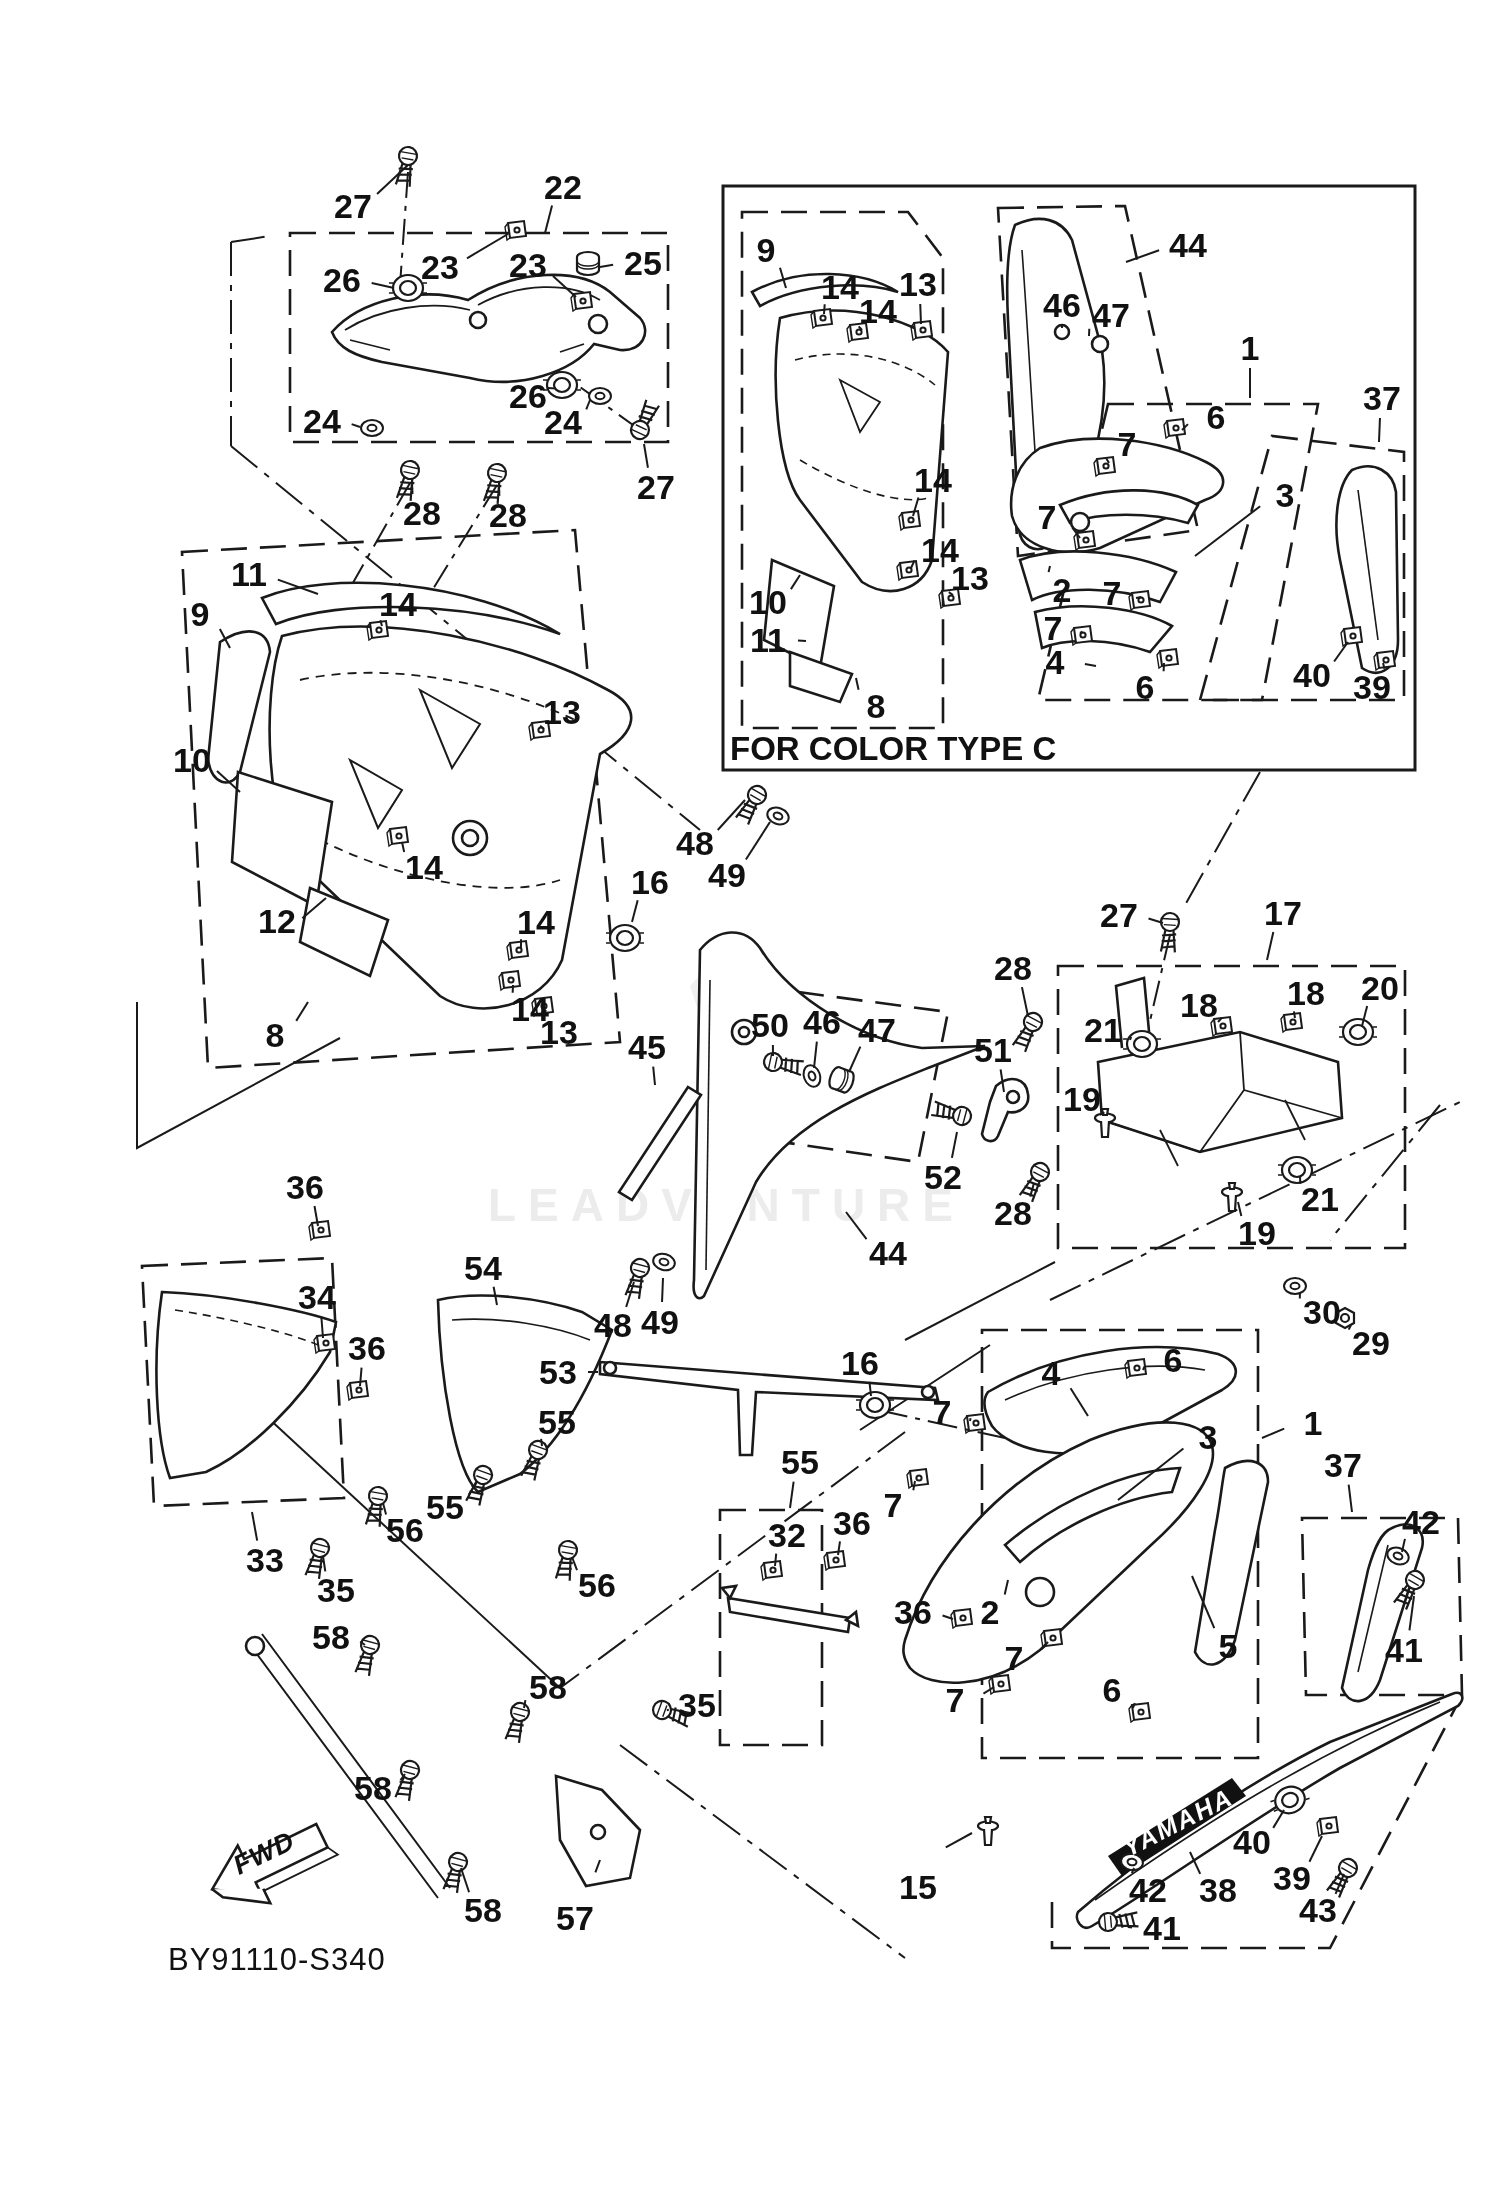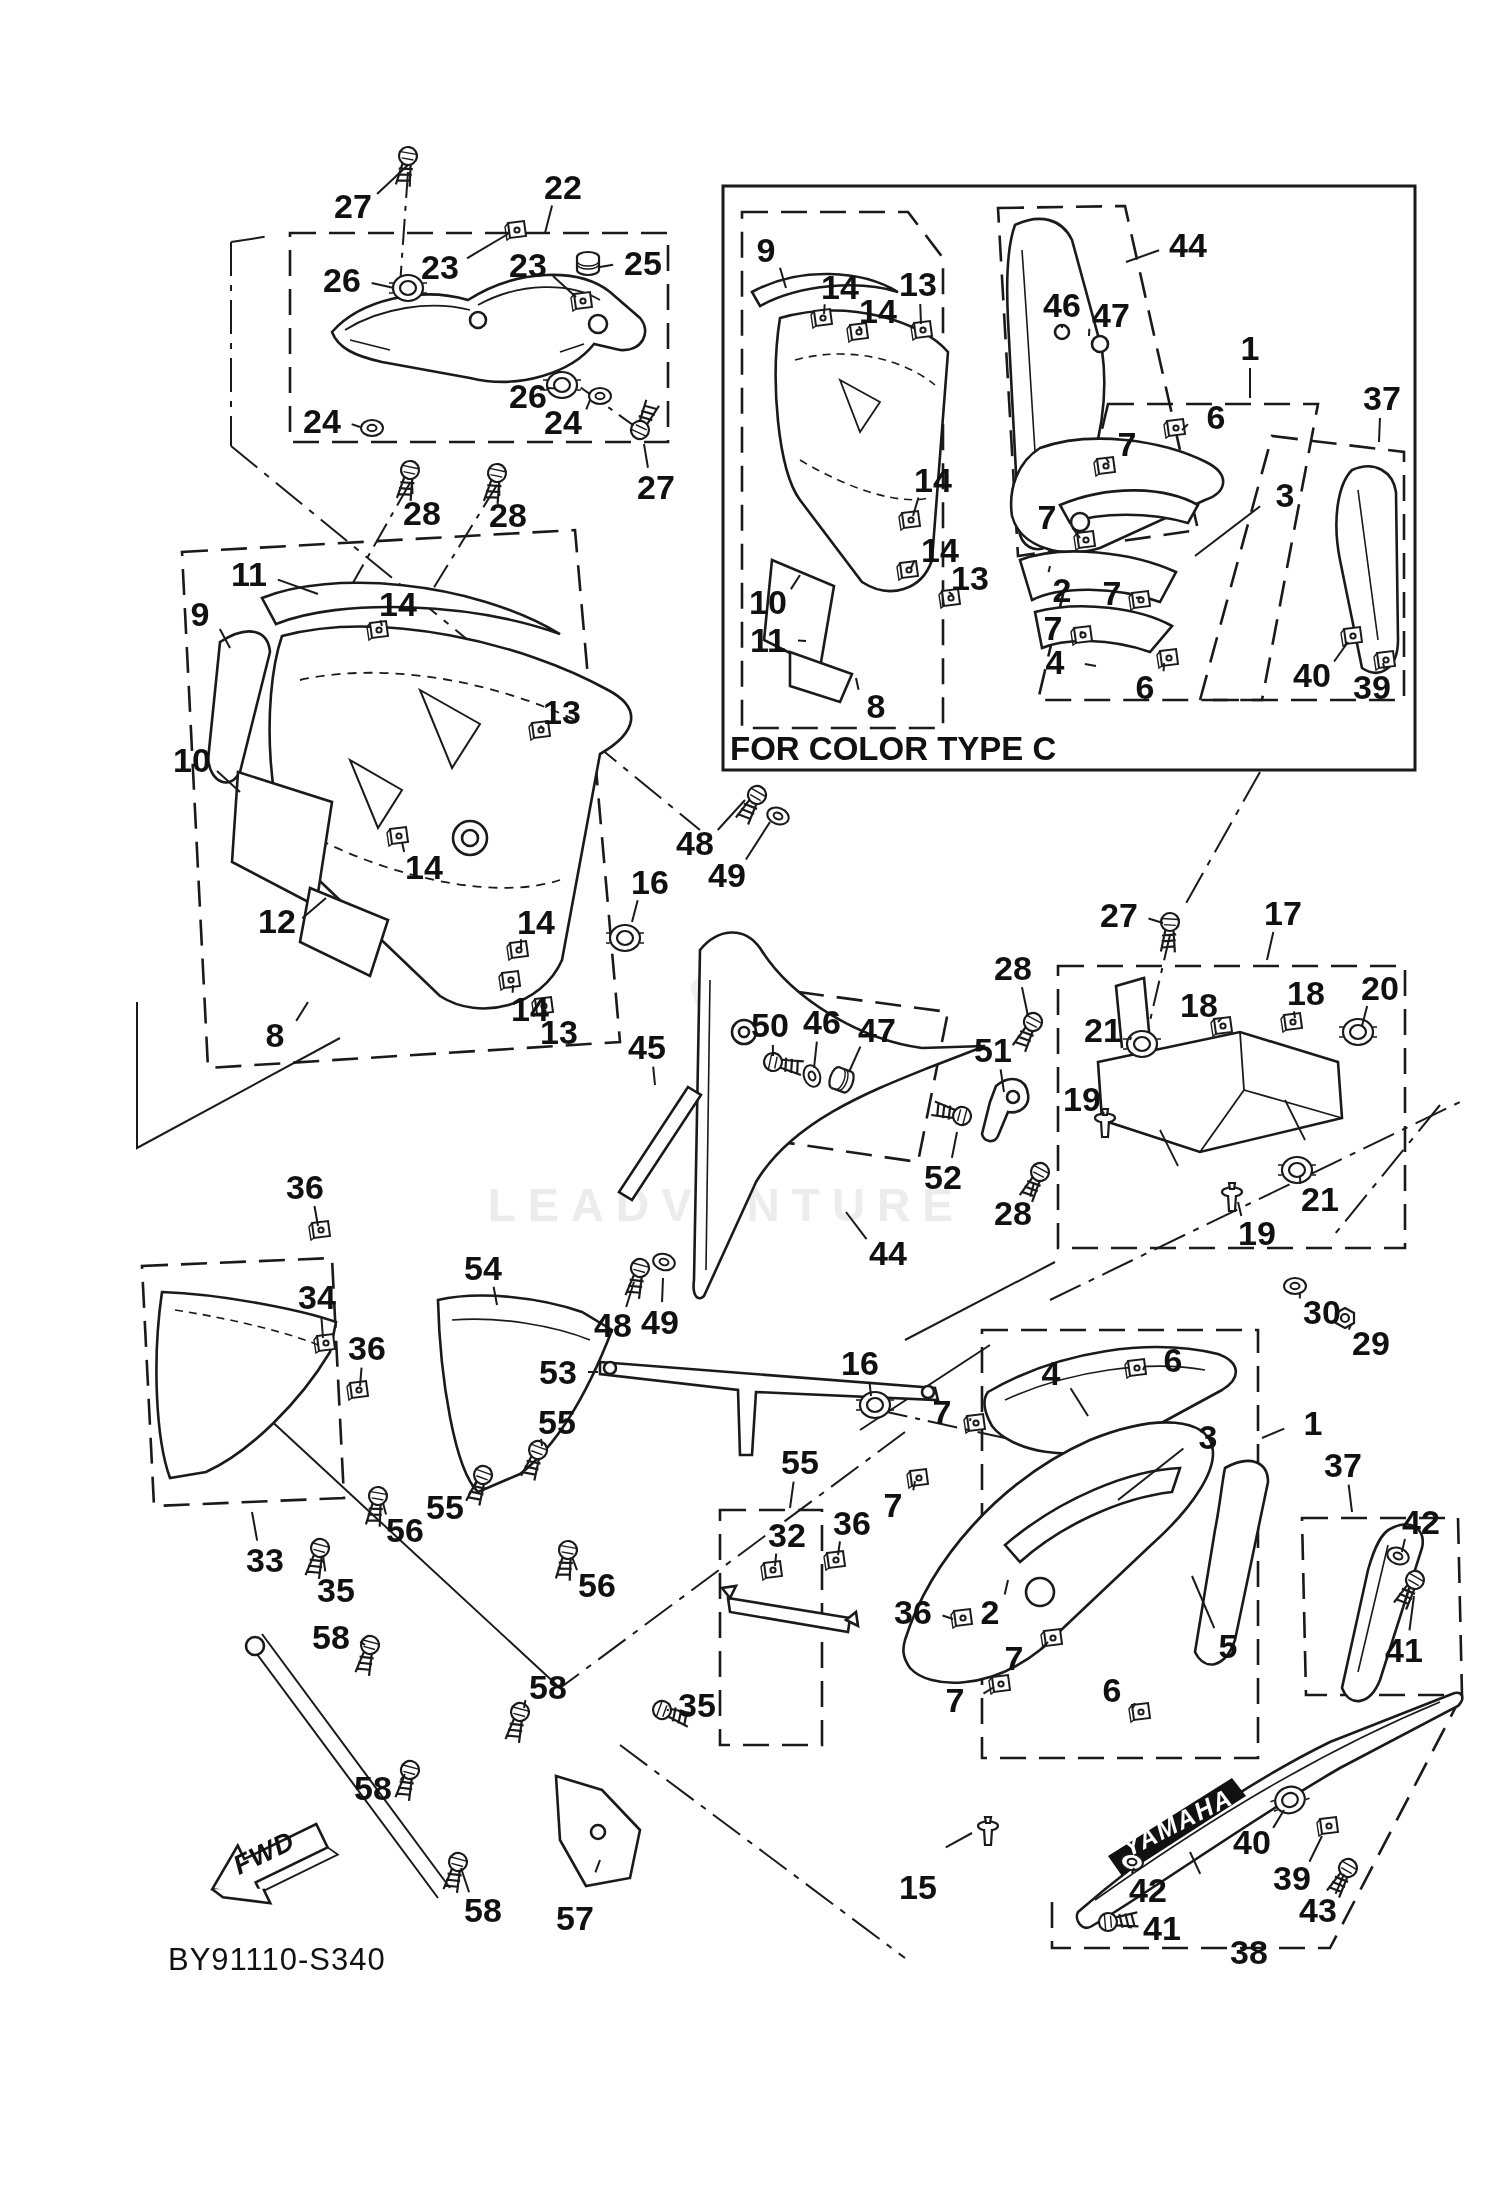--- a/index.html
+++ b/index.html
@@ -547,18 +547,18 @@
       <div class="callout" style="left: 1421px; top: 1522px;">42</div>
       <div class="callout" style="left: 1404px; top: 1650px;">41</div>
       <div class="callout" style="left: 1228px; top: 1646px;">5</div>
       <div class="callout" style="left: 990px; top: 1612px;">2</div>
       <div class="callout" style="left: 1014px; top: 1658px;">7</div>
       <div class="callout" style="left: 955px; top: 1700px;">7</div>
       <div class="callout" style="left: 1112px; top: 1690px;">6</div>
       <div class="callout" style="left: 918px; top: 1855px; margin-top: 32px;">15</div>
       <div class="callout" style="left: 1252px; top: 1842px;">40</div>
       <div class="callout" style="left: 1292px; top: 1878px;">39</div>
-      <div class="callout" style="left: 1218px; top: 1952px; margin-left: 31px;">38</div>
+      <div class="callout" style="left: 1218px; top: 1890px;">38</div>
       <div class="callout" style="left: 1148px; top: 1890px;">42</div>
       <div class="callout" style="left: 1162px; top: 1928px;">41</div>
       <div class="callout" style="left: 1318px; top: 1910px;">43</div>
     </div>
 </div>
 
 </body></html>

